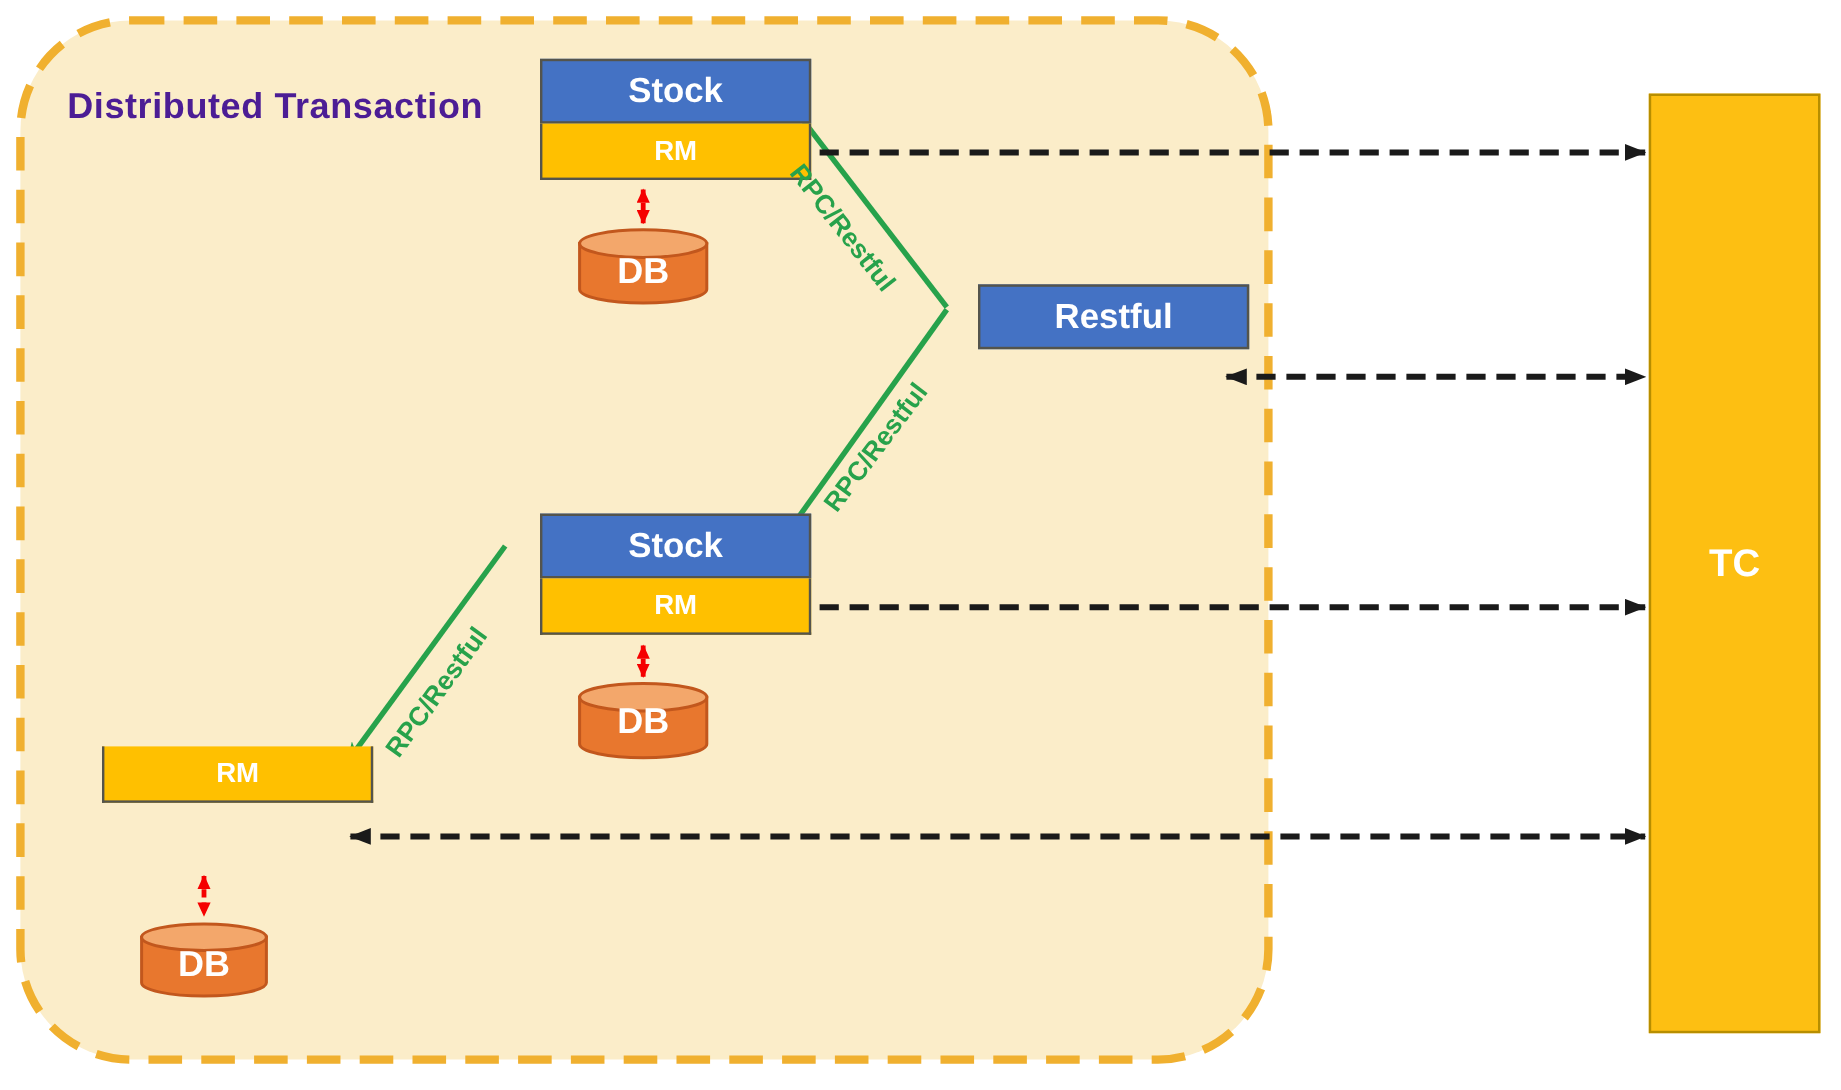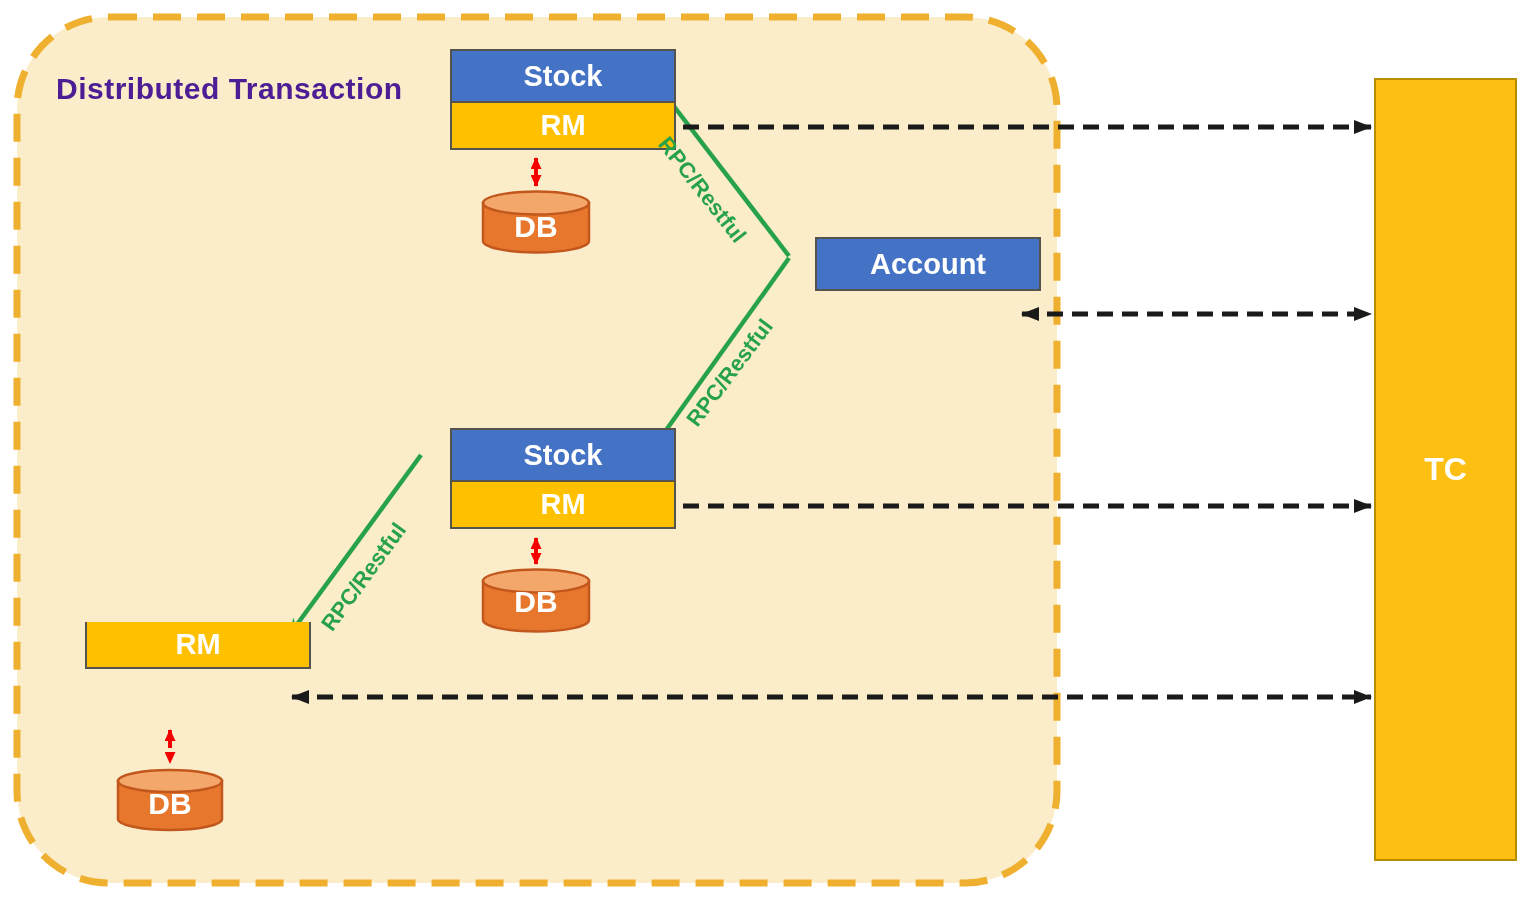--- a/index.html
+++ b/index.html
@@ -19,21 +19,21 @@
   .service{position:absolute;width:226px;box-sizing:border-box;margin-left:28px;}
   .svc-head{
     box-sizing:border-box;height:54px;
     background:#4472C4;border:2px solid #54544C;
     color:#ffffff;font-size:29px;font-weight:bold;
     display:flex;align-items:center;justify-content:center;
   }
   .svc-role{
     box-sizing:border-box;height:47px;
     background:#FFC000;border:2px solid #54544C;border-top:none;
-    color:#ffffff;font-size:29px;font-weight:bold;
+    color:#ffffff;font-size:23px;font-weight:bold;
     display:flex;align-items:center;justify-content:center;
   }
   .db-label{
     position:absolute;width:104px;height:32px;line-height:32px;
     text-align:center;color:#ffffff;font-size:30px;font-weight:bold;
   }
   .rpc-label{
     position:absolute;width:170px;height:28px;
     display:flex;align-items:center;justify-content:center;
     color:#27A24B;font-size:22px;font-weight:bold;white-space:nowrap;
@@ -93,21 +93,21 @@
   </svg>
 
   <div class="zone-title">Distributed Transaction</div>
 
   <div class="service" style="left:422px;top:49px">
     <div class="svc-head">Stock</div>
     <div class="svc-role">RM</div>
   </div>
 
   <div class="service" style="left:787px;top:237px">
-    <div class="svc-head">Account</div>
+    <div class="svc-head">Restful</div>
   </div>
 
   <div class="service" style="left:422px;top:428px">
     <div class="svc-head">Stock</div>
     <div class="svc-role">RM</div>
   </div>
 
   <div class="service" style="left:57px;top:622px">
     <div class="svc-role">RM</div>
   </div>

